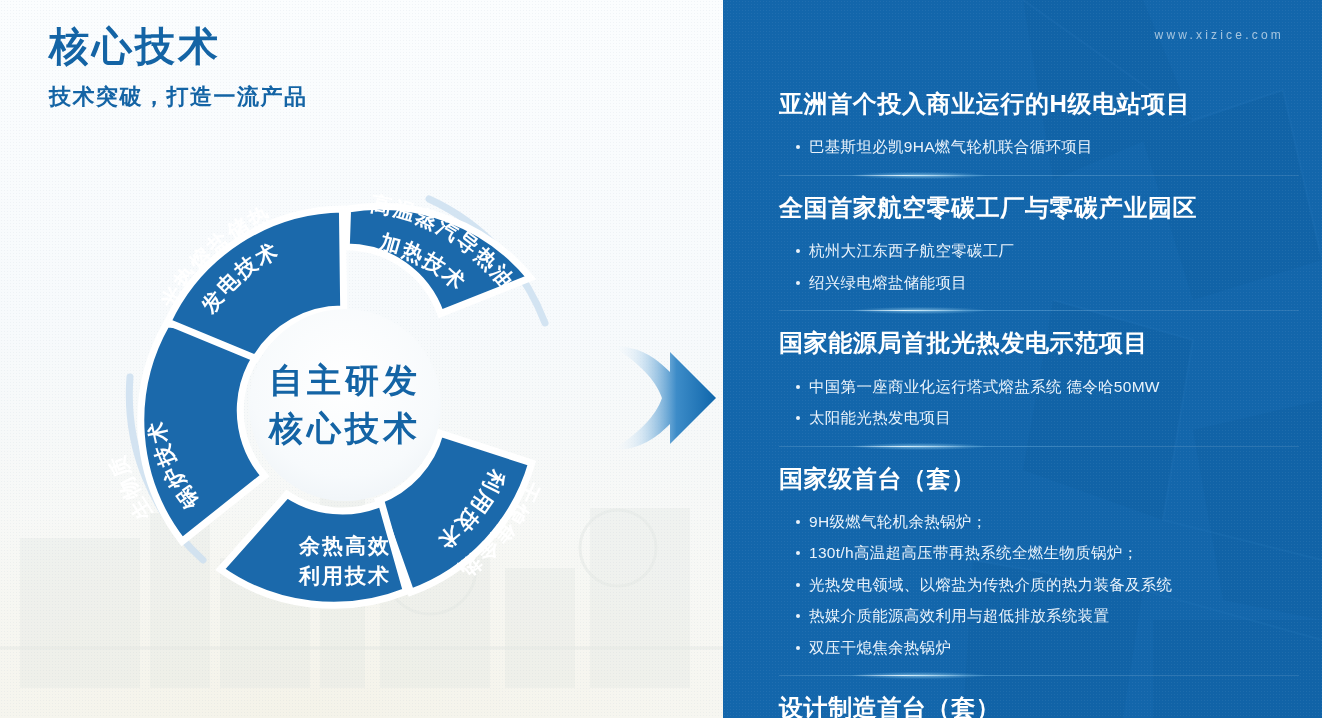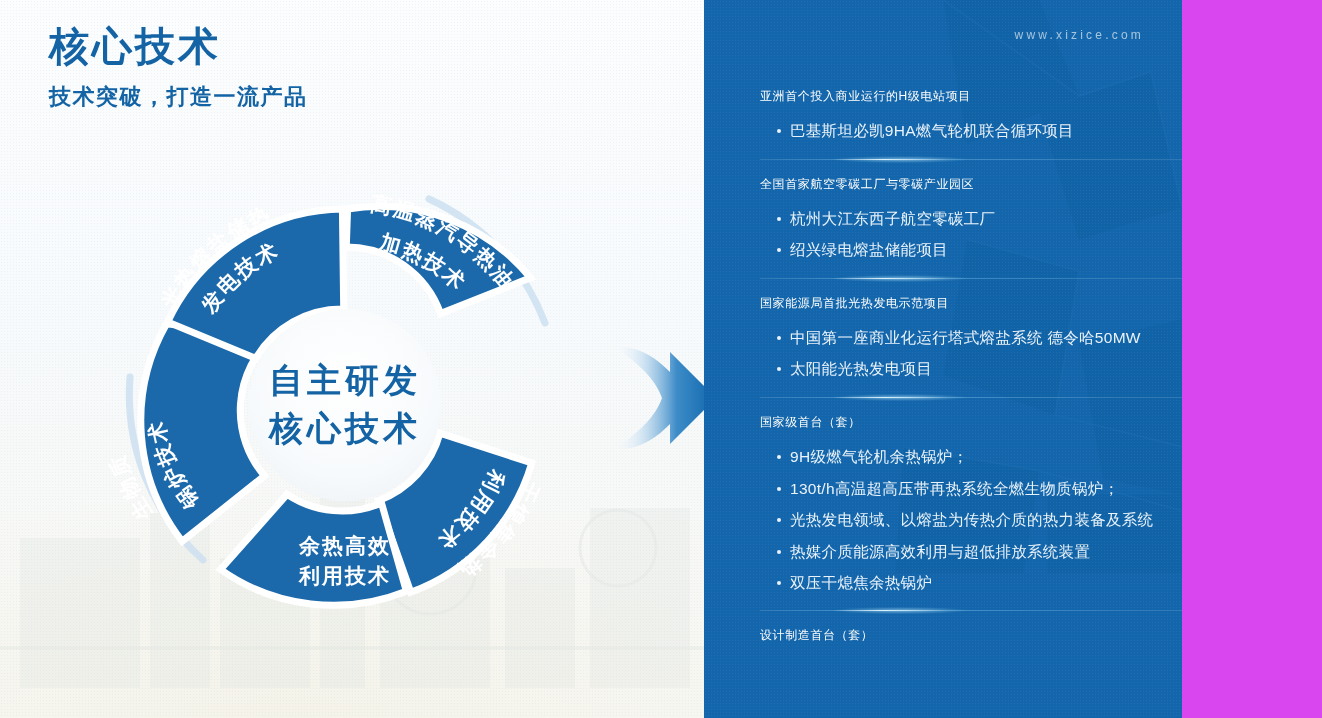--- a/index.html
+++ b/index.html
@@ -8,21 +8,21 @@
     background: #ffffff;
   }
   body {
     font-family: "Liberation Sans", "DejaVu Sans", sans-serif;
   }
   #stage {
     position: relative;
     width: 1322px;
     height: 718px;
     overflow: hidden;
-    background: #d946ef;
+    background: #701a75;
   }
 
   
   #left-panel {
     position: absolute;
     left: 0; top: 0;
     width: 723px; height: 718px;
     background:
       radial-gradient(ellipse 900px 420px at 40% 100%, rgba(243,240,226,0.55) 0%, rgba(250,250,246,0.18) 55%, rgba(255,255,255,0) 78%),
       linear-gradient(180deg, #fbfdfe 0%, #f7fafc 45%, #f6f6f1 100%);
@@ -89,22 +89,22 @@
   
   #arrow-wrap {
     position: absolute;
     left: 612px; top: 338px;
     width: 110px; height: 120px;
   }
 
   
   #right-panel {
     position: absolute;
-    left: 704px; top: 0;
-    width: 478px; height: 718px;
+    left: 723px; top: 0;
+    width: 599px; height: 718px;
     background: #1366ab;
     overflow: hidden;
   }
   #right-bg-art {
     position: absolute;
     inset: 0;
     opacity: 0.5;
   }
   #right-texture {
     position: absolute;
@@ -123,22 +123,22 @@
   }
 
   #sections {
     position: absolute;
     left: 56px; top: 88px;
     width: 520px;
     z-index: 4;
   }
   .section { position: relative; }
   .section-title {
-    font-size: 12px;
-    font-weight: normal;
+    font-size: 24px;
+    font-weight: bold;
     color: #ffffff;
     letter-spacing: 0.6px;
     line-height: 1.35;
     margin: 0 0 8px 0;
   }
   .bullets { margin: 16px; padding: 0; list-style: none; }
   .bullet {
     position: relative;
     font-size: 15.5px;
     color: #eaf3fb;

